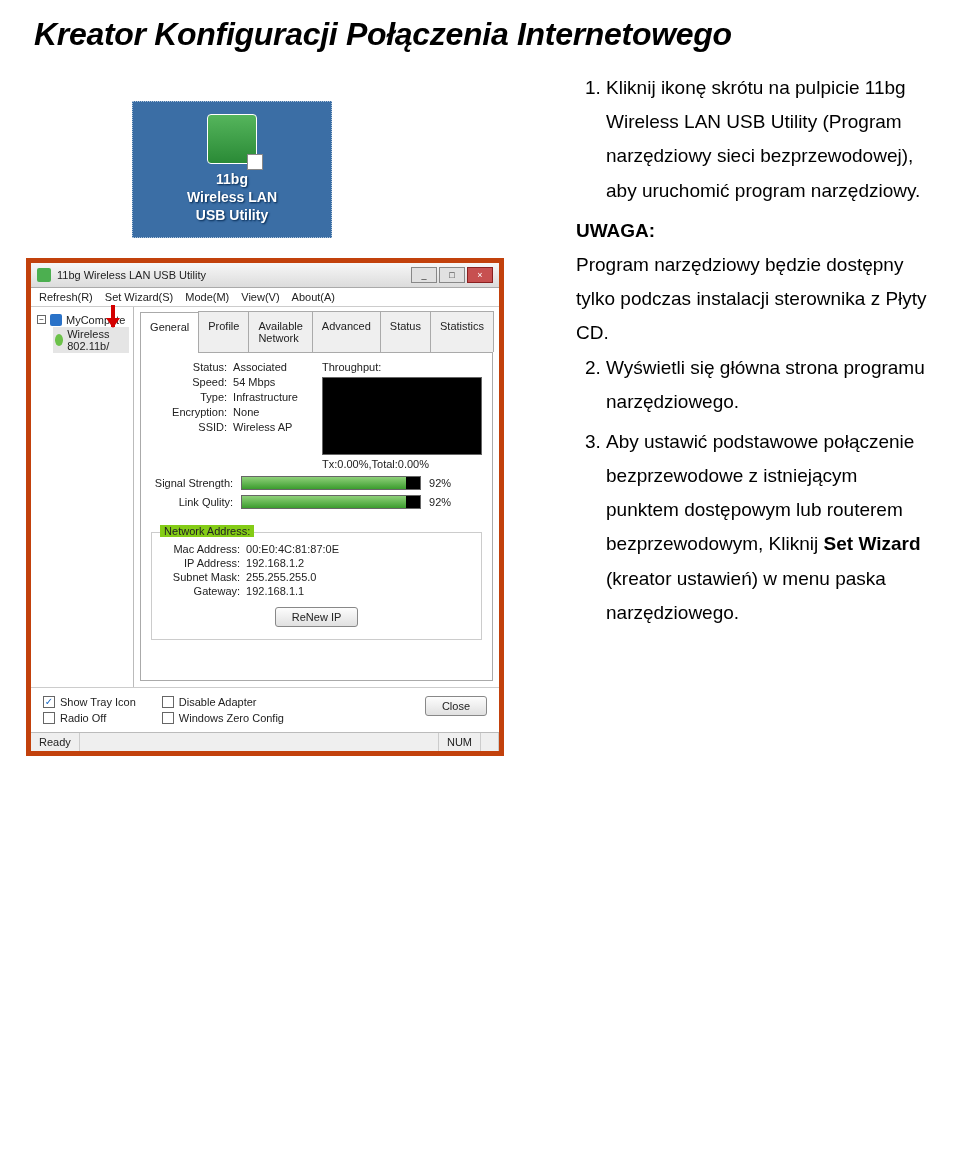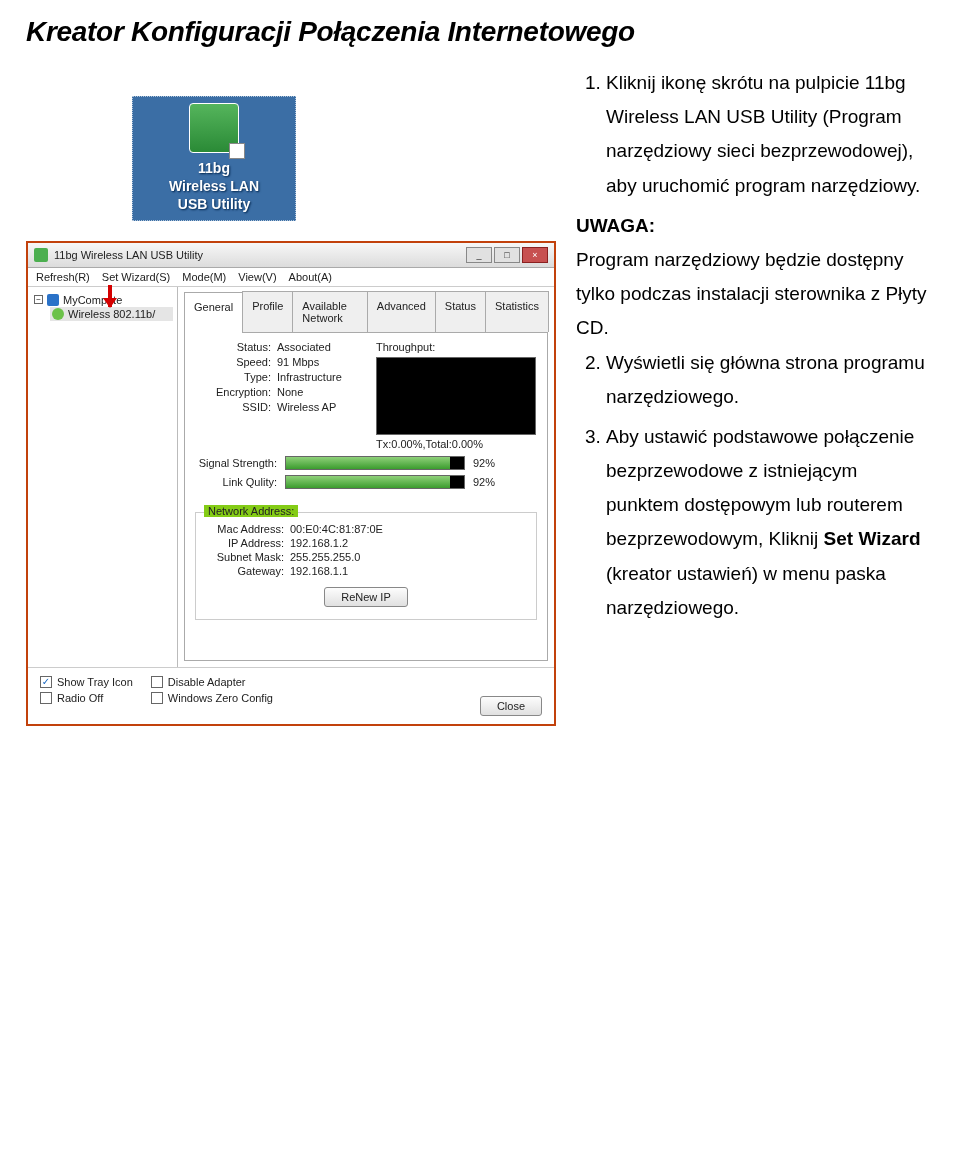--- a/index.html
+++ b/index.html
@@ -5,45 +5,45 @@
   * { box-sizing: border-box; }
   body {
     margin: 0;
     padding: 16px 26px;
     font-family: Verdana, Geneva, sans-serif;
     color: #000;
     background: #fff;
     width: 960px;
   }
   h1.page-title {
-    font-size: 28px;
+    font-size: 32px;
     font-style: italic;
     font-weight: 700;
-    margin: 0 0 18px 0;
+    margin: 0 0 18px 8px;
     letter-spacing: -0.3px;
   }
   .layout {
     display: flex;
     gap: 20px;
     align-items: flex-start;
   }
   .left-col { width: 530px; flex: 0 0 530px; }
   .right-col { flex: 1; font-size: 19px; line-height: 1.8; }
   .right-col ol { margin: 0; padding-left: 30px; }
   .right-col li { margin-bottom: 6px; }
   .uwaga-label { font-weight: 700; }
   .bold { font-weight: 700; }
   .uwaga-block { margin-top: 6px; }
   .uwaga-block p { margin: 0; }
   .desktop-icon-wrap {
-    width: 164px;
+    width: 200px;
     margin: 30px 8px 12px 106px;
     text-align: center;
     border: 1px dotted rgba(255,255,255,0.6);
-    padding: 6px 4px;
+    padding: 12px 4px;
     background: #3b6ea5;
   }
   .desktop-icon-wrap .icon-box {
     width: 50px;
     height: 50px;
     margin: 0 auto 6px auto;
     background: linear-gradient(#55b55c, #2a8a36);
     border: 1px solid #fff;
     border-radius: 4px;
     position: relative;
@@ -61,23 +61,23 @@
   .desktop-icon-wrap .caption {
     color: #fff;
     font-weight: 700;
     font-size: 14px;
     line-height: 1.3;
     text-shadow: 1px 1px 2px #00254d;
     display: block;
   }
   
   .util-window {
-    width: 530px;
+    width: 478px;
     background: #ececec;
-    border: 2px solid #c2410c;
+    border: 5px solid #c2410c;
     font-family: "Segoe UI", Tahoma, sans-serif;
     font-size: 11px;
     color: #222;
     position: relative;
     margin-top: 20px;
   }
   .util-titlebar {
     background: linear-gradient(#f7f7f7, #dcdcdc);
     border-bottom: 1px solid #aaa;
     padding: 4px 6px;
@@ -243,21 +243,21 @@
     display: inline-block;
     border: 1px solid #888;
     background: linear-gradient(#fdfdfd, #e0e0e0);
     padding: 3px 16px;
     font-size: 11px;
     border-radius: 3px;
     cursor: default;
   }
   .footer-opts {
     display: flex;
-    gap: 18px;
+    gap: 26px;
     padding: 8px 12px;
     background: #fff;
     border-top: 1px solid #ccc;
   }
   .footer-col {
     display: flex;
     flex-direction: column;
     gap: 4px;
   }
   .chk {
@@ -275,21 +275,20 @@
   }
   .chkbox.checked::after {
     content: "✓";
     font-size: 10px;
     line-height: 1;
     color: #1565c0;
   }
   .close-btn-wrap {
     margin-left: auto;
     align-self: flex-start;
-    margin-top: 20px;
   }
   .statusbar {
     display: flex;
     background: #efefef;
     border-top: 1px solid #bbb;
     font-size: 11px;
   }
   .statusbar .cell {
     padding: 3px 8px;
     border-right: 1px solid #ccc;
@@ -382,21 +381,21 @@
 
           <div class="tab-panel">
             <div class="status-rows">
               <div class="status-left">
                 <div class="kv">
                     <span class="k">Status:</span>
                     <span class="v">Associated</span>
                   </div>
                 <div class="kv">
                     <span class="k">Speed:</span>
-                    <span class="v">91 Mbps</span>
+                    <span class="v">54 Mbps</span>
                   </div>
                 <div class="kv">
                     <span class="k">Type:</span>
                     <span class="v">Infrastructure</span>
                   </div>
                 <div class="kv">
                     <span class="k">Encryption:</span>
                     <span class="v">None</span>
                   </div>
                 <div class="kv">
@@ -473,20 +472,26 @@
           <div class="chk">
             <span class="chkbox"></span>
             <span>Windows Zero Config</span>
           </div>
         </div>
         <div class="close-btn-wrap">
           <span class="btn">Close</span>
         </div>
       </div>
 
+      <div class="statusbar">
+        <span class="cell">Ready</span>
+        <span class="cell spacer"></span>
+        <span class="cell">NUM</span>
+        <span class="cell" style="width:18px"></span>
+      </div>
     </div>
 
   </div>
 
   <div class="right-col">
     <ol>
       <li>Kliknij ikonę skrótu na pulpicie 11bg Wireless LAN USB Utility (Program narzędziowy sieci bezprzewodowej), aby uruchomić program narzędziowy.</li>
     </ol>
     <div class="uwaga-block">
       <p><span class="uwaga-label">UWAGA:</span></p>

